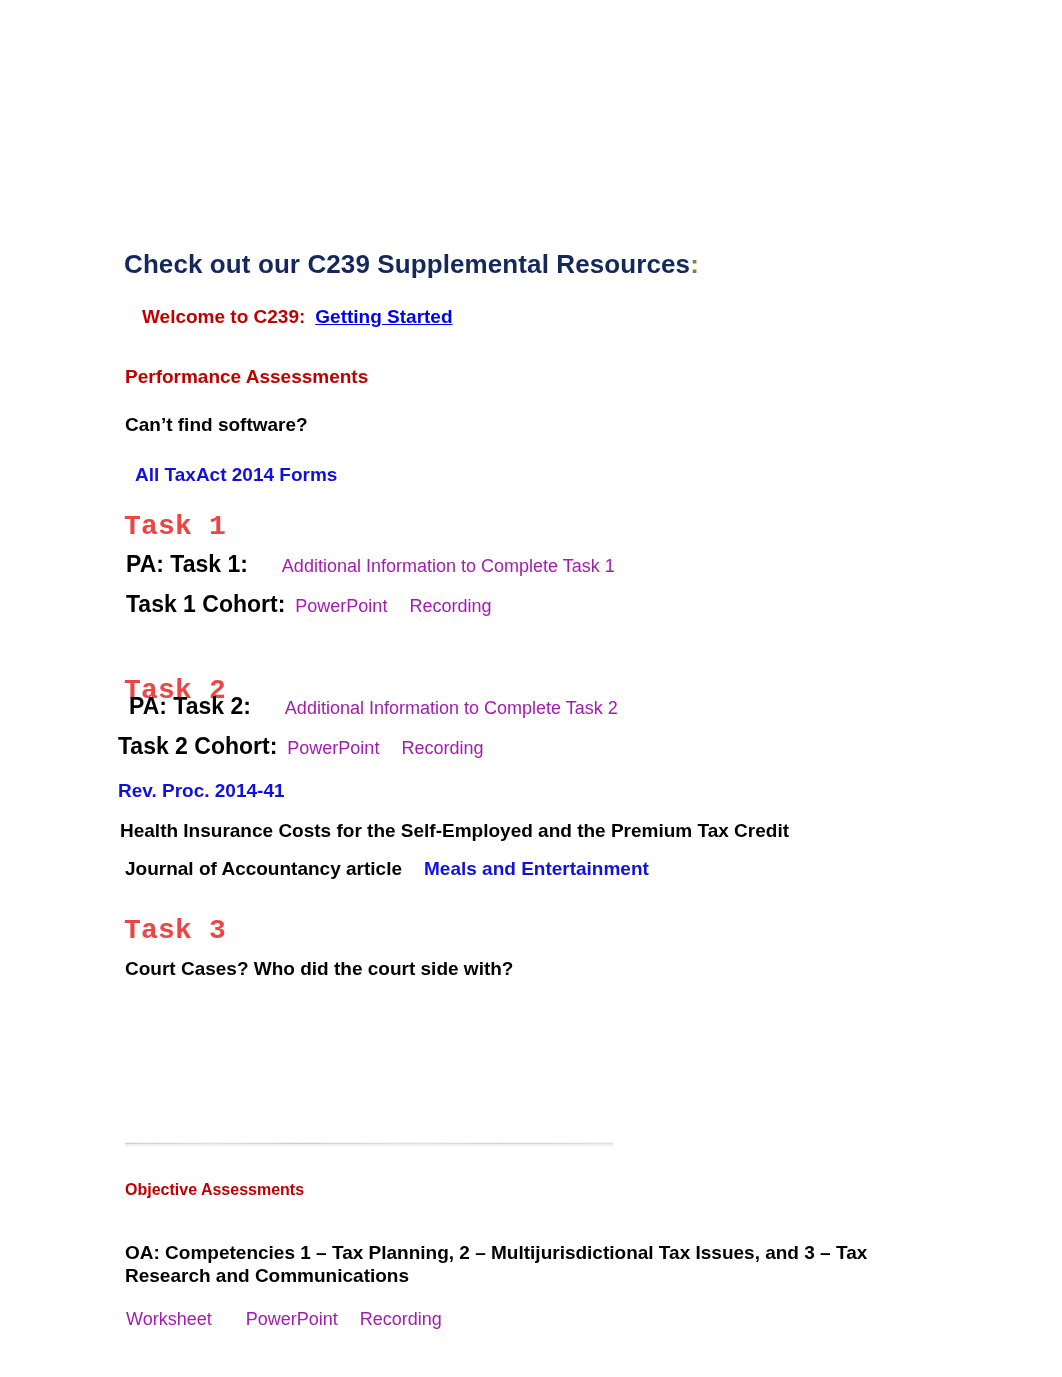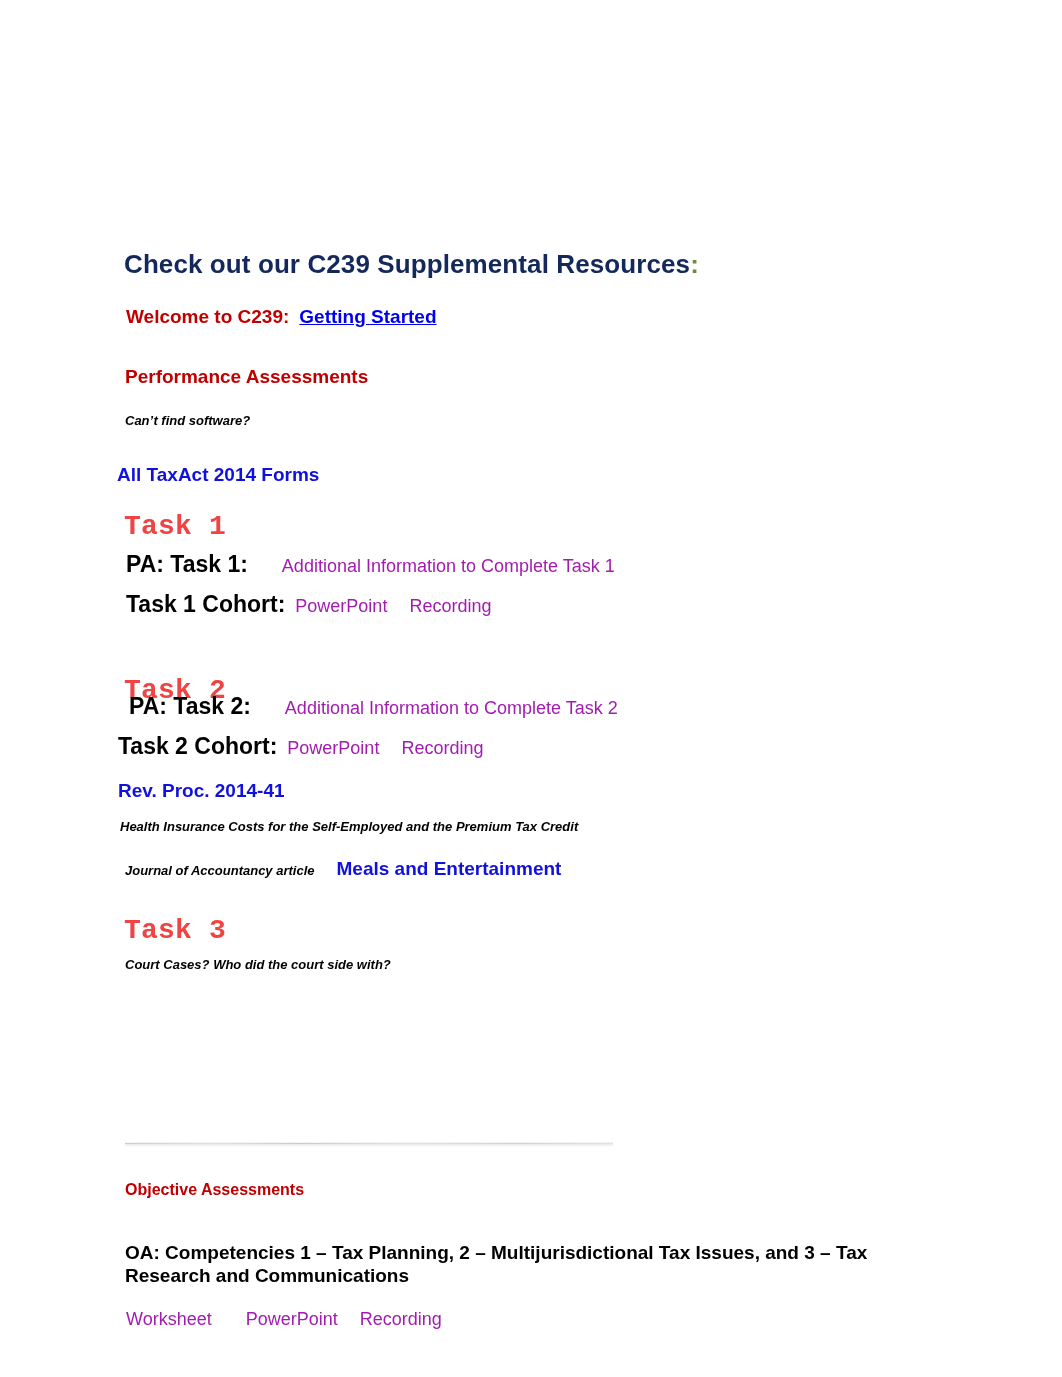--- a/index.html
+++ b/index.html
@@ -66,24 +66,23 @@
     color: #C00000;
   }
 
   .t-redhead-lg {
     font-size: 16px;
     font-weight: bold;
     color: #C00000;
   }
 
   .t-black {
-    font-size: 13px;
-    font-weight: bold;
-    color: #000000;
-    font-style: italic;
+    font-size: 19px;
+    font-weight: bold;
+    color: #000000;
   }
 
   .t-bluebold {
     font-size: 19px;
     font-weight: bold;
     color: #1111DD;
   }
 
   .t-taskhead {
     font-size: 28px;
@@ -150,29 +149,29 @@
 </head>
 <body>
 
 <div class="page">
   <div class="doc">
 
     <div class="line t-title" style="left:124px; top:250px;">
       <span>Check out our C239 Supplemental Resources</span><span class="colon">:</span>
     </div>
 
-    <div class="line t-welcome" style="left:126px; top:306px;text-align:right;">
+    <div class="line t-welcome" style="left:142px; top:306px;text-align:right;">
       <span>Welcome to C239:</span><span class="gap-sm"></span><a class="lnk" href="#">Getting Started</a>
     </div>
 
     <div class="line t-redhead" style="left:125px; top:366px;">Performance Assessments</div>
 
     <div class="line t-black" style="left:125px; top:414px;">Can’t find software?</div>
 
-    <a class="line t-bluebold" href="#" style="left:117px; top:464px; text-decoration:none;">All TaxAct 2014 Forms</a>
+    <a class="line t-bluebold" href="#" style="left:135px; top:464px; text-decoration:none;">All TaxAct 2014 Forms</a>
 
     <div class="line t-taskhead" style="left:124px; top:511px;">Task 1</div>
 
     <div class="line" style="left:126px; top:551px;">
       <span class="t-label">PA:  Task 1:</span><span class="gap-lg"></span><a class="t-link" href="#">Additional Information to Complete Task 1</a>
     </div>
 
     <div class="line" style="left:126px; top:591px;">
       <span class="t-label">Task 1 Cohort:</span><span class="gap-sm"></span><a class="t-link" href="#">PowerPoint</a><span class="gap-md"></span><a class="t-link" href="#">Recording</a>
     </div>

